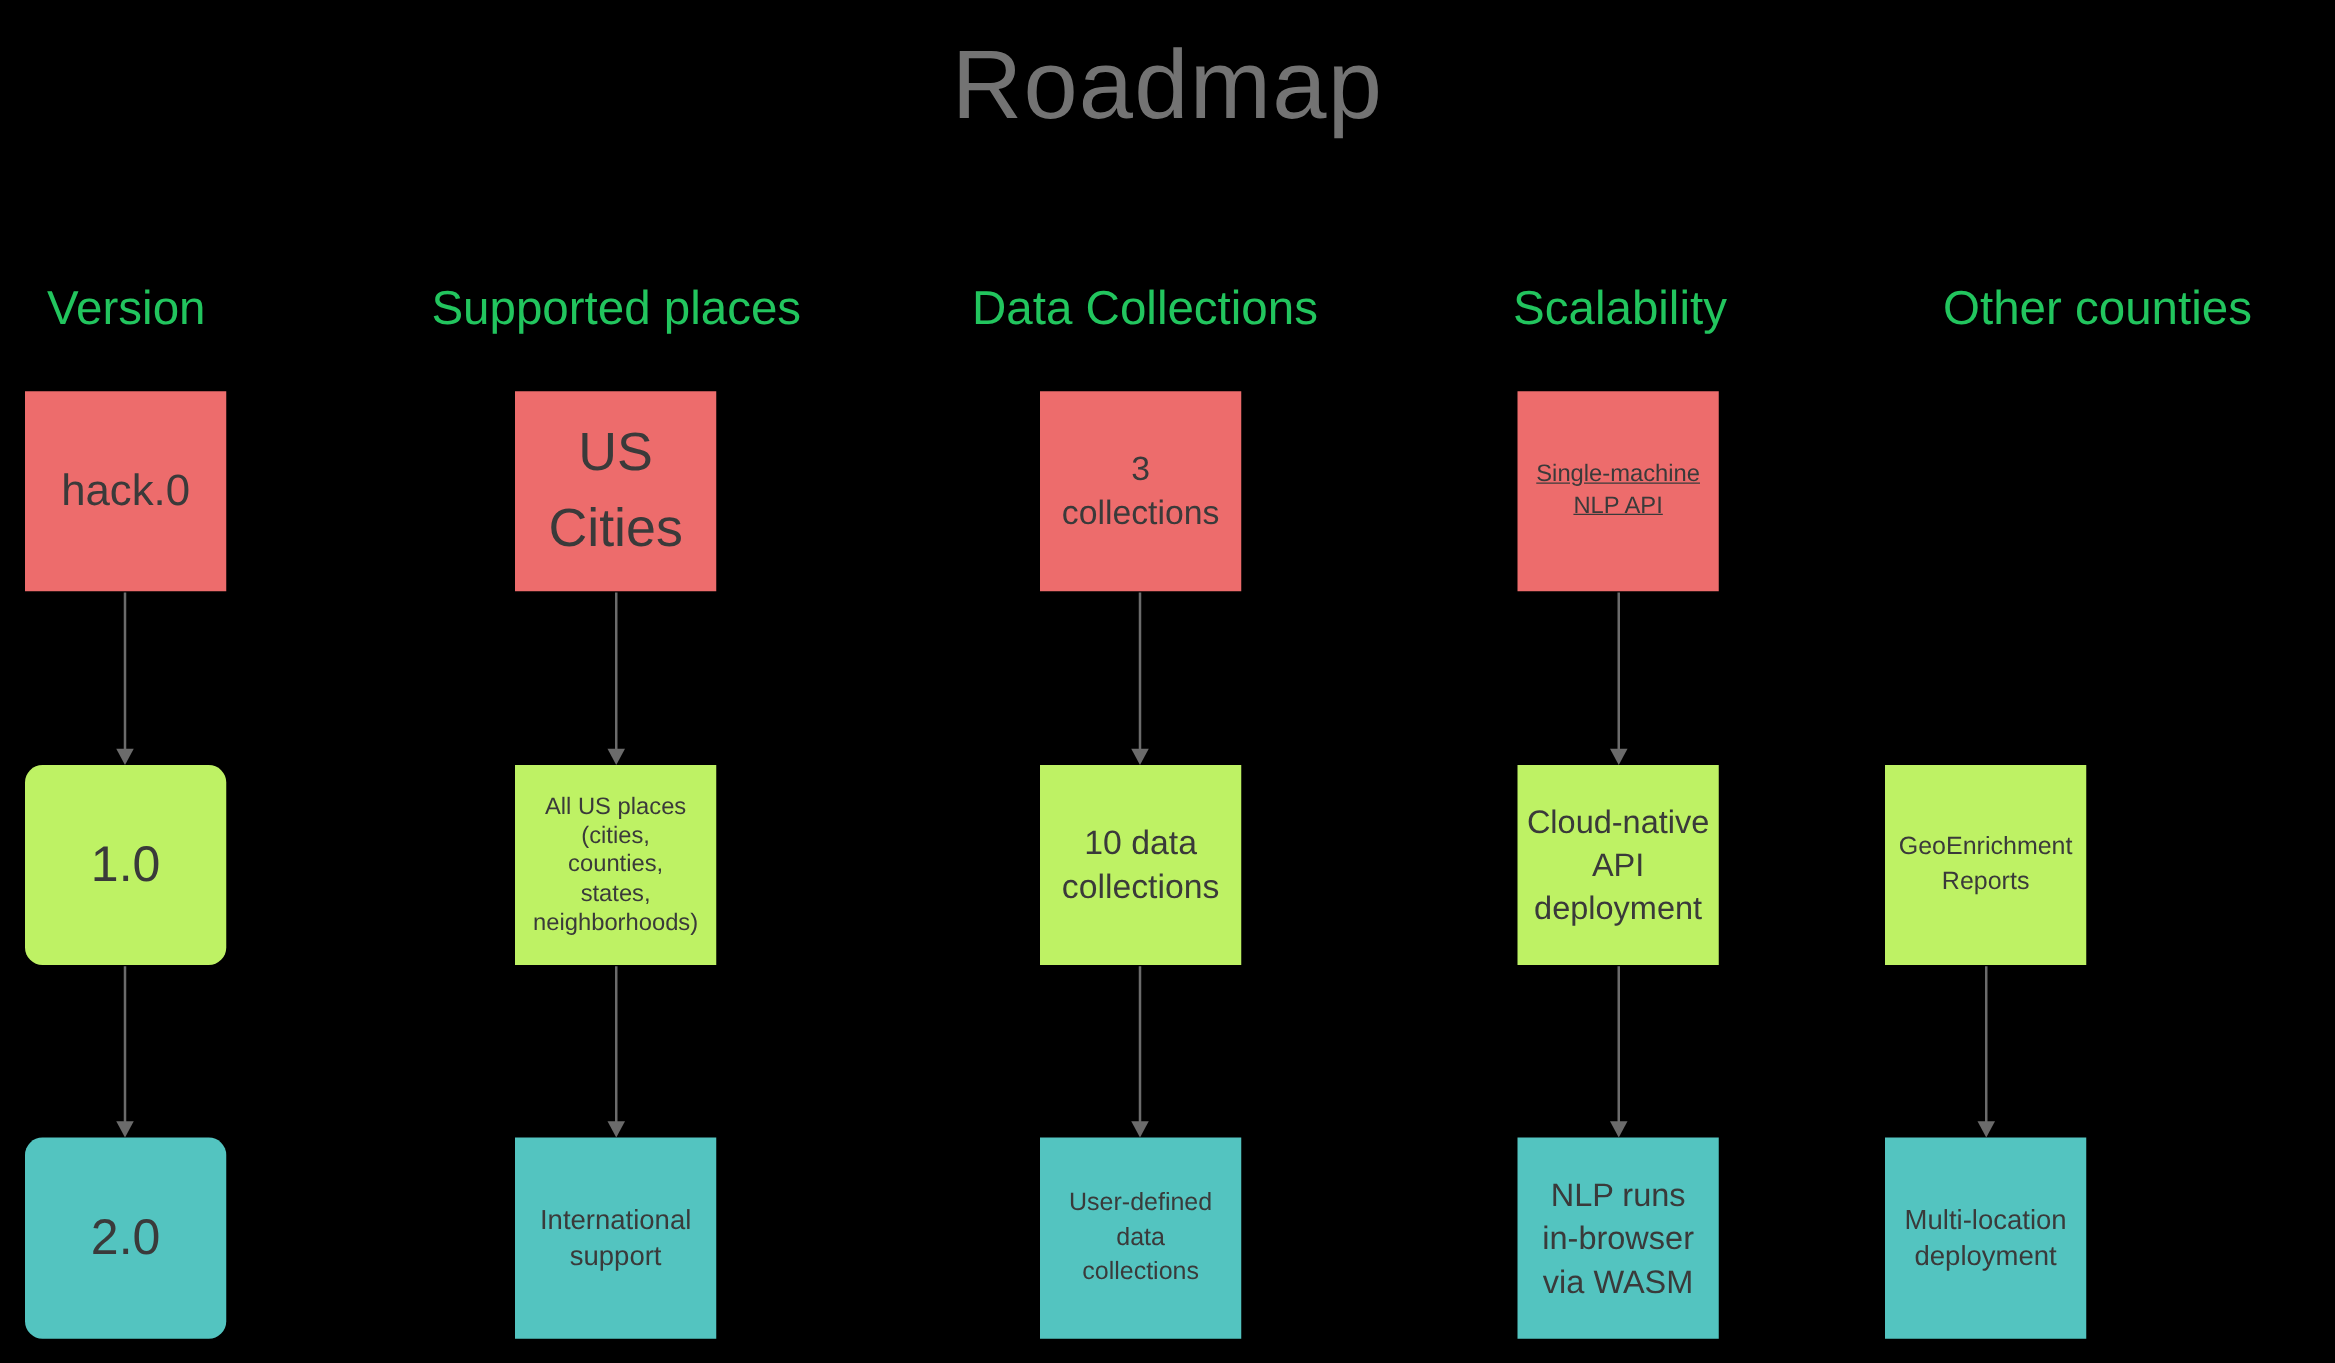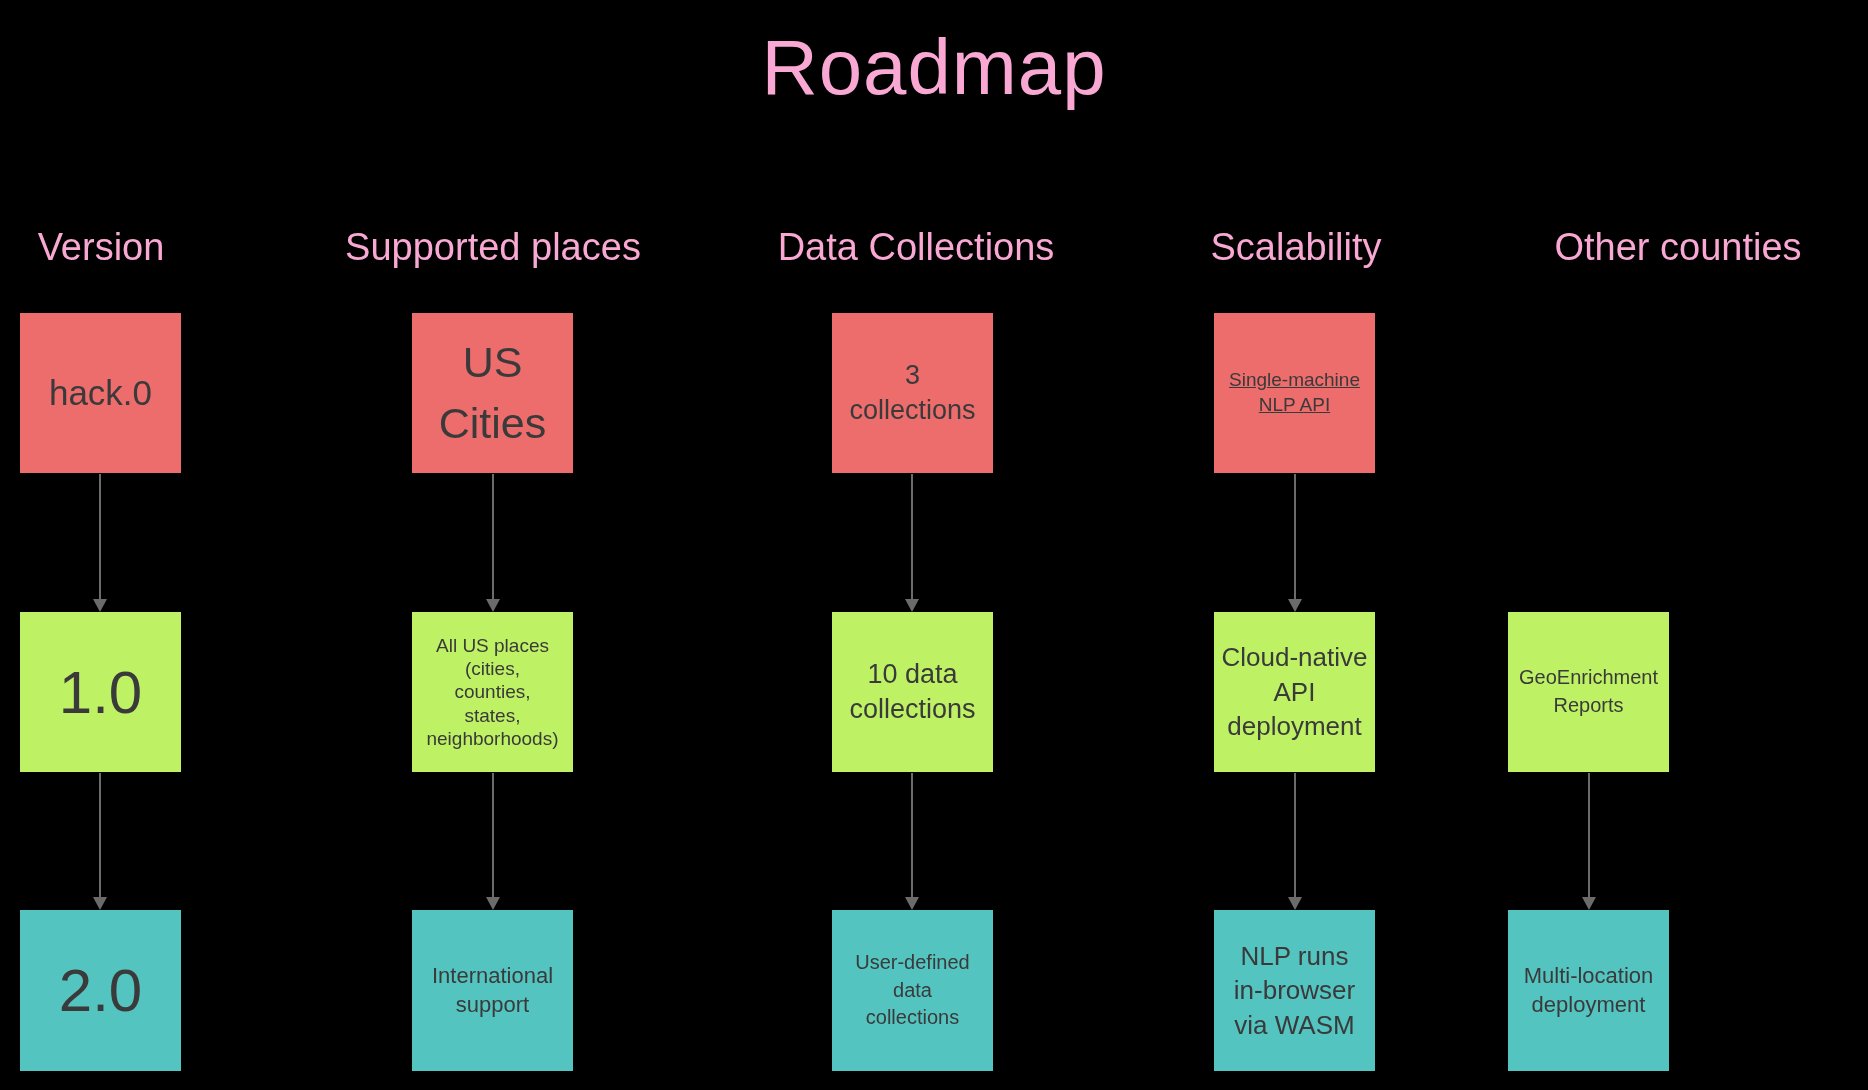--- a/index.html
+++ b/index.html
@@ -15,30 +15,30 @@
     background: #000000;
     overflow: hidden;
   }
   .title {
     position: absolute;
     top: 22px;
     left: 0;
     width: 100%;
     text-align: center;
     font-size: 78px;
-    color: #f9a8d4;
+    color: #737373;
     letter-spacing: 1px;
     white-space: pre-line;
   }
   .col-header {
     position: absolute;
     top: 226px;
     transform: translateX(-50%);
     font-size: 38px;
-    color: #f9a8d4;
+    color: #22c55e;
     white-space: nowrap;
   }
   .box {
     position: absolute;
     width: 161px;
     height: 160px;
     display: flex;
     align-items: center;
     justify-content: center;
     text-align: center;
@@ -51,21 +51,21 @@
   .r2 { background: #bef264; top: 612px; }
   .r3 { background: #53c4c0; top: 910px; height: 161px; }
 
   .c1 { left: 20px; }
   .c2 { left: 412px; }
   .c3 { left: 832px; }
   .c4 { left: 1214px; }
   .c5 { left: 1508px; }
   .c6 { left: 1689px; }
 
-  .fs64 { font-size: 60px; }
+  .fs64 { font-size: 40px; border-radius: 14px; }
   .fs43 { font-size: 43px; line-height: 1.42; }
   .fs35 { font-size: 35px; }
   .fs27 { font-size: 27px; line-height: 1.28; }
   .fs26 { font-size: 26px; line-height: 1.33; }
   .fs25 { font-size: 25px; line-height: 1.35; }
   .fs22 { font-size: 22px; line-height: 1.3; }
   .fs20 { font-size: 20px; line-height: 1.38; }
   .fs19 { font-size: 19px; line-height: 1.3; text-decoration: underline; }
   .fs19t { font-size: 19px; line-height: 1.22; }
 

